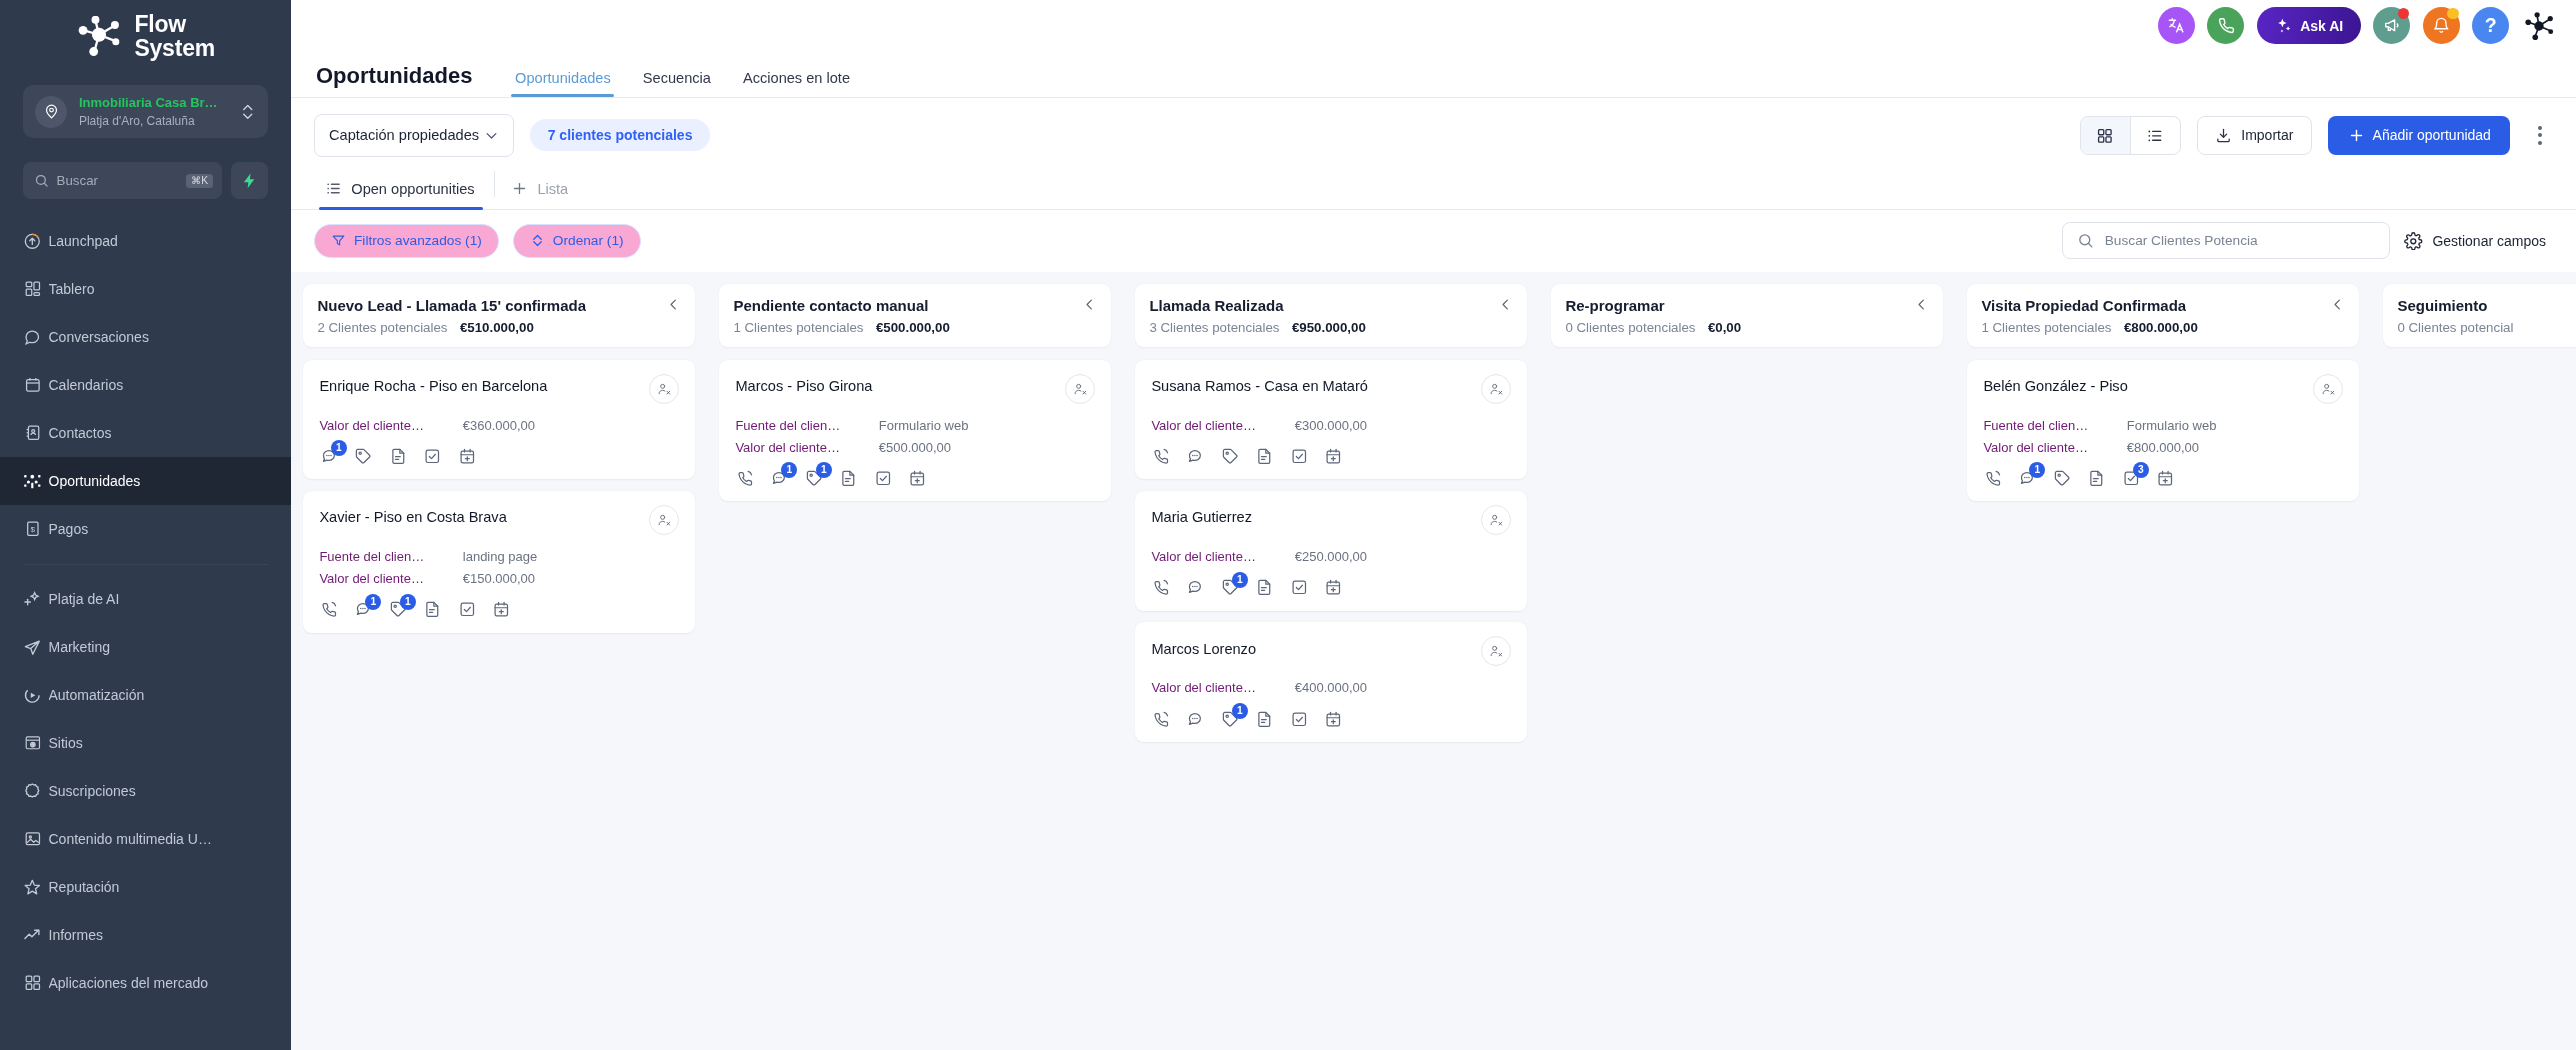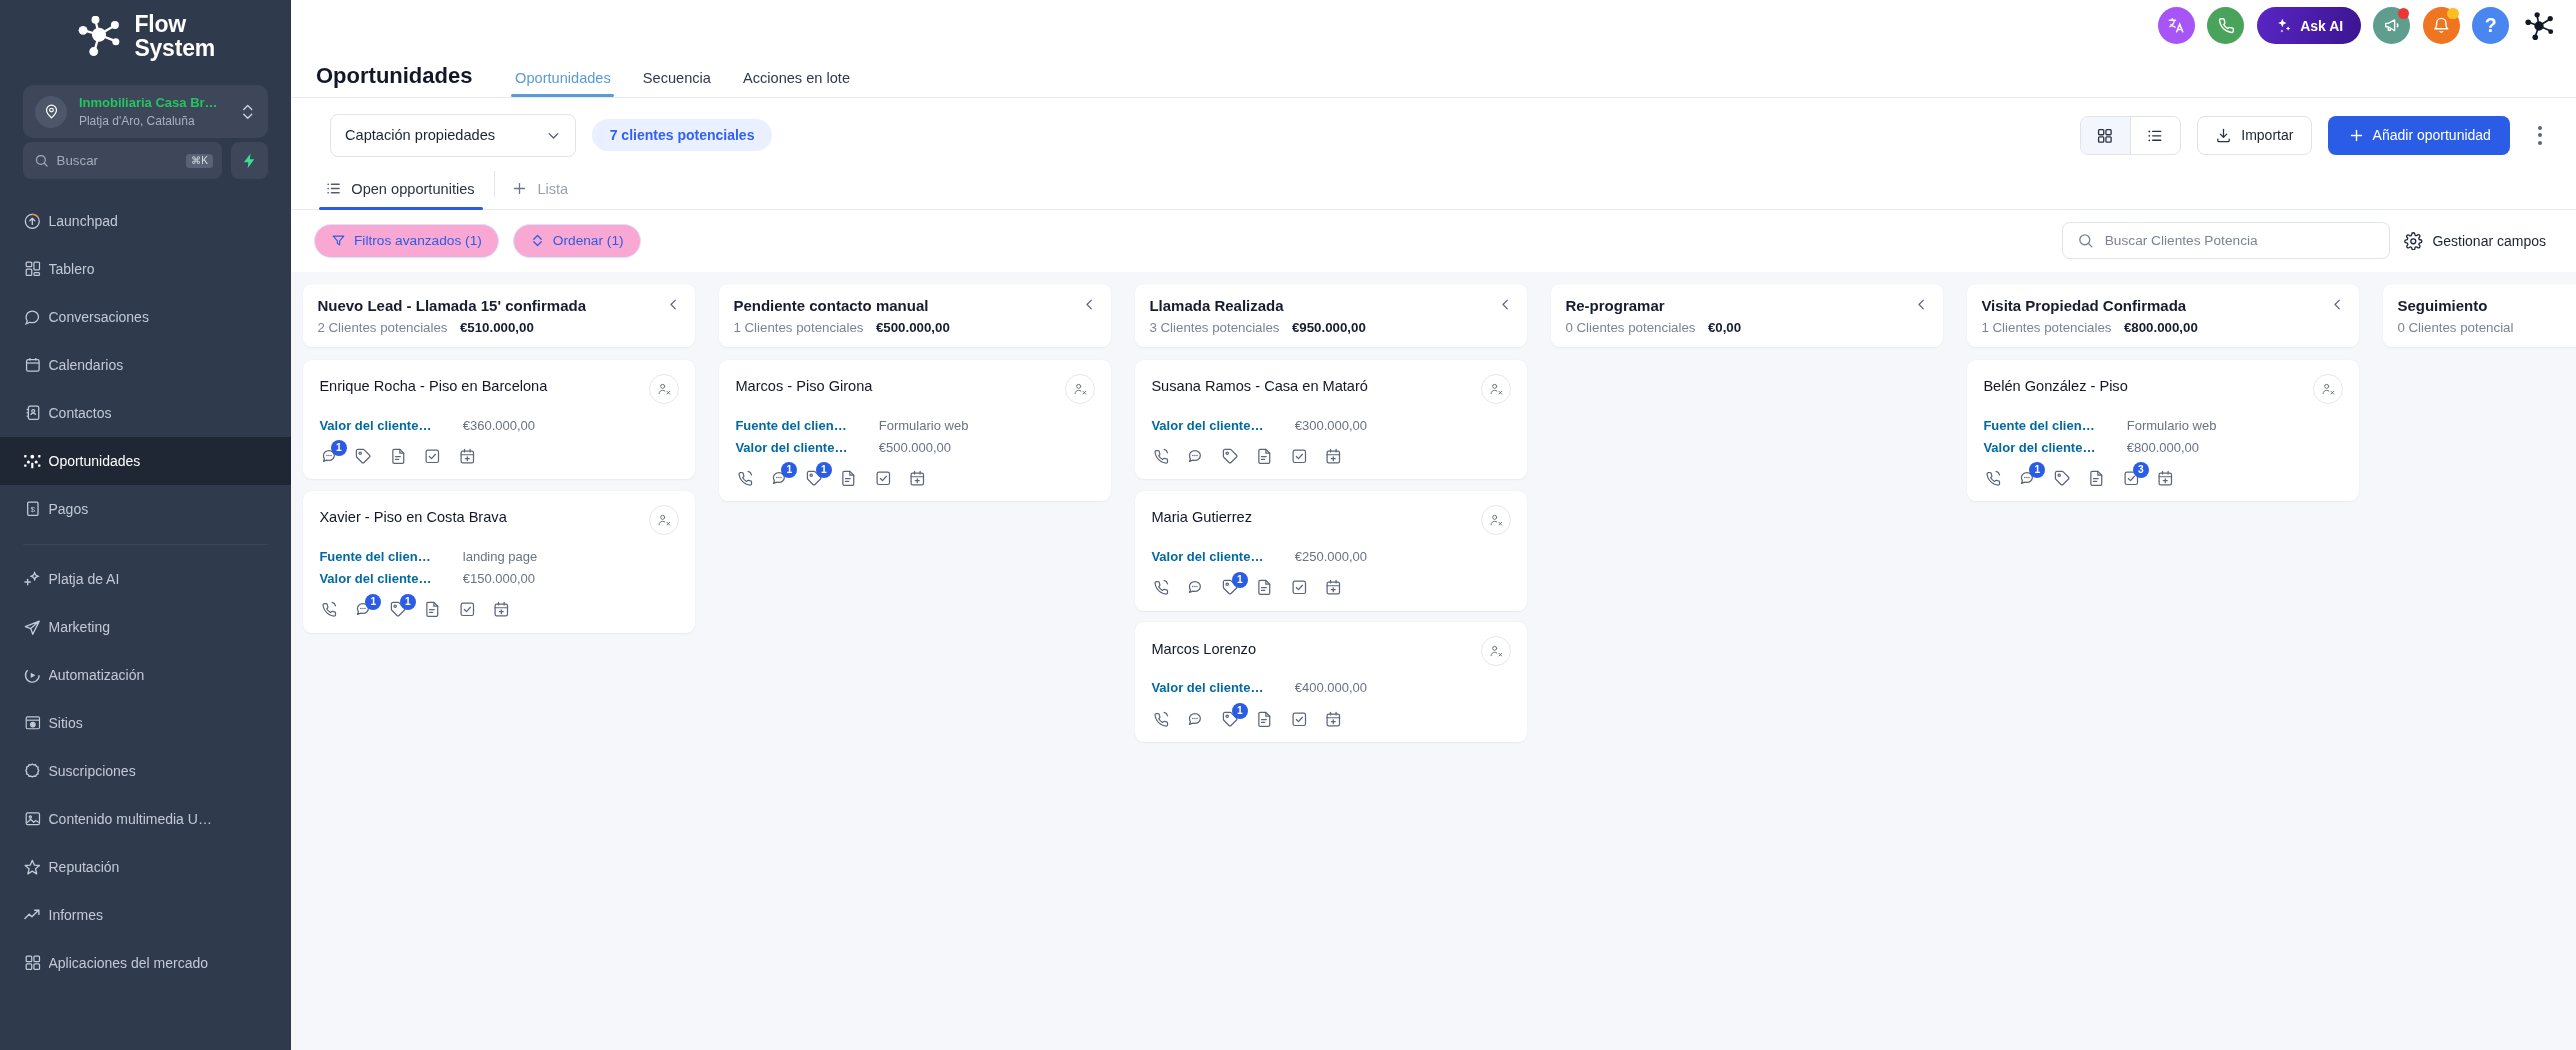--- a/index.html
+++ b/index.html
@@ -27,21 +27,21 @@
   }
   .org-avatar {
     width: 32px; height: 32px; flex: 0 0 32px; border-radius: 50%;
     background: #4d5769; display: flex; align-items: center; justify-content: center;
   }
   .org-texts { flex: 1; min-width: 0; }
   .org-name { color: #22c55e; font-size: 13px; font-weight: 700; white-space: nowrap; overflow: hidden; text-overflow: ellipsis; line-height: 1.25; }
   .org-sub { color: #a9b1bf; font-size: 12px; white-space: nowrap; overflow: hidden; text-overflow: ellipsis; line-height: 1.3; }
   .org-chevrons { color: #cdd3dd; font-size: 11.5px; line-height: 8px; text-align: center; flex: 0 0 14px; }
 
-  .searchrow { margin: 4px 23px 0 23px; display: flex; gap: 8.9px; align-items: center; }
+  .searchrow { margin: 24px 23px 0 23px; display: flex; gap: 8.9px; align-items: center; }
   .search-box {
     flex: 1; height: 37px; background: #3d4759; border-radius: 8px;
     display: flex; align-items: center; padding: 0 8.9px 0 10.6px; gap: 8px; cursor: text;
   }
   .search-box .ph { flex: 1; color: #a4acba; font-size: 13.3px; }
   .kbd { background: #5a6375; color: #d7dce4; font-size: 10.2px; border-radius: 3.5px; padding: 1.8px 5.3px; font-family: "Liberation Sans", sans-serif; }
   .bolt-btn {
     width: 37px; height: 37px; flex: 0 0 37px; border-radius: 8px; background: #3d4759;
     display: flex; align-items: center; justify-content: center; cursor: pointer;
   }
@@ -78,22 +78,22 @@
   .pagehead { display: flex; align-items: flex-end; gap: 26.6px; padding: 0 0 0 25px; height: 46px; }
   .page-title { font-size: 22px; font-weight: 700; color: #12172a; padding-bottom: 8px; }
   .tabs { display: flex; gap: 0; align-items: flex-end; }
   .tab { font-size: 14.6px; color: #30384a; padding: 0 16px 10.6px 16px; cursor: pointer; position: relative; white-space: nowrap; }
   .tab.active { color: #5b9bd5; }
   .tab.active::after { content: ""; position: absolute; left: 12.4px; right: 12.4px; bottom: 0; height: 3.1px; background: #5b9bd5; border-radius: 1.8px; }
   .head-rule { height: 0.9px; background: #e7eaf0; }
 
   .toolbar { display: flex; align-items: center; padding: 16px 23px 14px 23px; gap: 16px; }
   .pipeline-select {
-    width: 246px; height: 43px; border: 0.9px solid #dfe3ea; border-radius: 8px; background: #fff;
-    display: flex; align-items: center; justify-content: space-between; padding: 0 14px; cursor: pointer; margin-left: 16px;
+    width: 200px; height: 43px; border: 0.9px solid #dfe3ea; border-radius: 8px; background: #fff;
+    display: flex; align-items: center; justify-content: space-between; padding: 0 14px; cursor: pointer;
   }
   .pipeline-select .val { font-size: 14.6px; color: #1c2333; }
   .leads-pill { background: #eaf0ff; color: #3161f5; font-size: 14px; font-weight: 600; border-radius: 17.7px; padding: 8px 17.7px; cursor: pointer; }
   .toolbar-spacer { flex: 1; }
   .viewtoggle { display: flex; border: 0.9px solid #dfe3ea; border-radius: 8px; overflow: hidden; height: 39px; }
   .viewtoggle > div { width: 49px; display: flex; align-items: center; justify-content: center; cursor: pointer; }
   .viewtoggle .on { background: #f3f6fd; }
   .viewtoggle .sep { width: 0.9px; background: #dfe3ea; }
   .btn-outline {
     height: 39px; border: 0.9px solid #dfe3ea; border-radius: 8px; background: #fff; display: flex; align-items: center;
@@ -146,21 +146,21 @@
     box-shadow: 0 0.9px 1.8px rgba(16,24,40,0.06); cursor: pointer;
   }
   .card-top { display: flex; align-items: flex-start; justify-content: space-between; gap: 10.6px; }
   .card-title { font-size: 14.6px; font-weight: 400; color: #111827; line-height: 1.25; padding-top: 3.5px; }
   .card-avatar {
     width: 30px; height: 30px; flex: 0 0 30px; border-radius: 50%; border: 0.9px solid #e3e7ee;
     background: #fff; display: flex; align-items: center; justify-content: center;
   }
   .card-fields { margin-top: 14px; display: flex; flex-direction: column; gap: 7px; }
   .field-row { display: flex; align-items: baseline; gap: 12.4px; }
-  .field-label { font-size: 13px; font-weight: 700; color: #0369a1; width: 131px; flex: 0 0 131px; white-space: nowrap; overflow: hidden; }
+  .field-label { font-size: 13px; font-weight: 400; color: #701a75; width: 131px; flex: 0 0 131px; white-space: nowrap; overflow: hidden; }
   .field-value { font-size: 13px; color: #6b7280; white-space: nowrap; }
   .card-icons { display: flex; align-items: center; gap: 15px; margin-top: 14px; }
   .cicon { position: relative; width: 19.5px; height: 19.5px; display: flex; align-items: center; justify-content: center; cursor: pointer; }
   .cbadge {
     position: absolute; top: -6.2px; right: -8px; min-width: 16px; height: 16px; border-radius: 8px;
     background: #2b5ce6; color: #fff; font-size: 10.2px; font-weight: 600;
     display: flex; align-items: center; justify-content: center; padding: 0 3.5px; line-height: 1;
   }
   svg { display: block; }
 </style>

